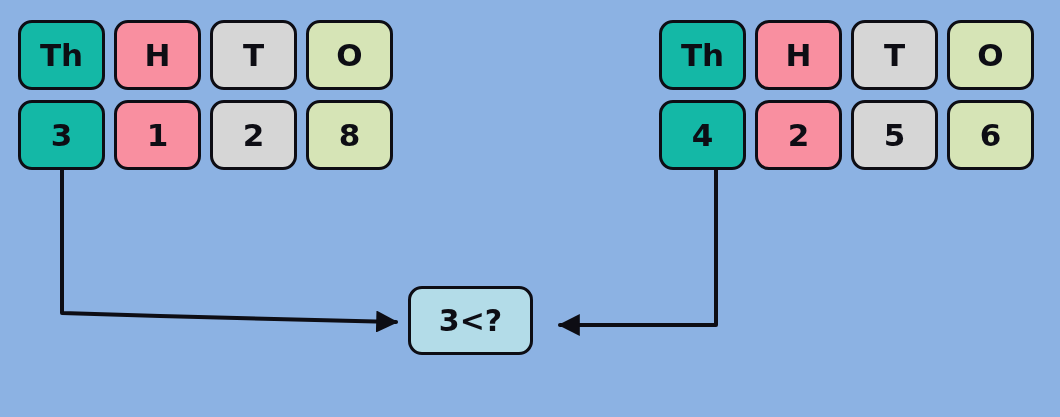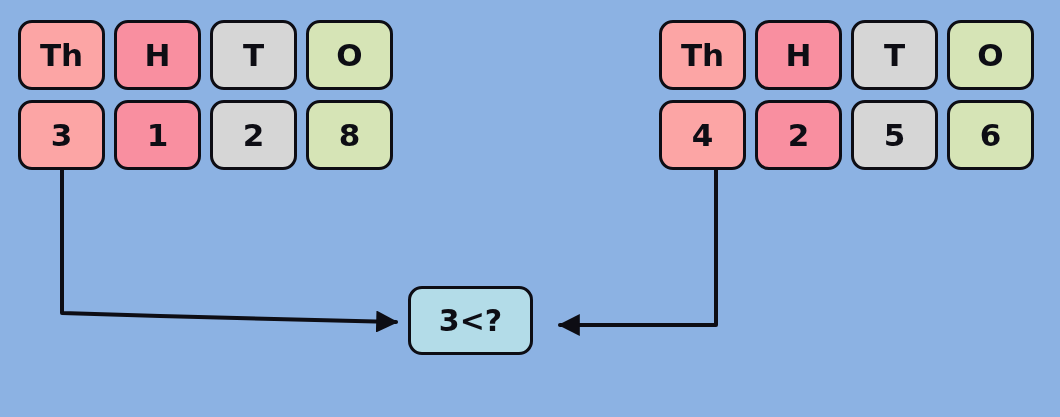--- a/index.html
+++ b/index.html
@@ -52,21 +52,21 @@
     border-radius: 14px;
     display: flex;
     align-items: center;
     justify-content: center;
     font-size: 31px;
     font-weight: bold;
     color: #0d0d14;
     letter-spacing: 0px;
     line-height: 1;
   }
-  .c-blue  { background: #fca5a5; }
+  .c-blue  { background: #14b8a6; }
   .c-pink  { background: #f98fa0; }
   .c-gray  { background: #d6d6d6; }
   .c-green { background: #d6e4b6; }
 
   #chart-left  { left: 18px;  top: 20px; }
   #chart-right { left: 659px; top: 20px; }
 
   
   #compare-node {
     position: absolute;

